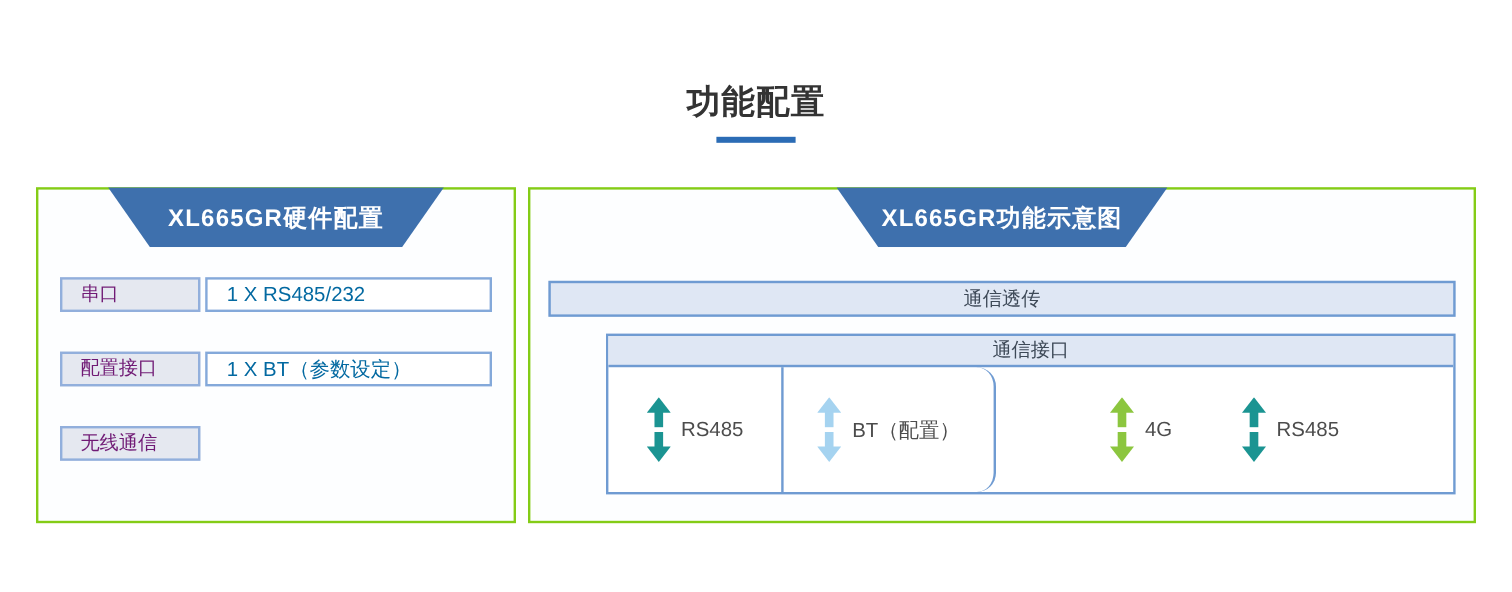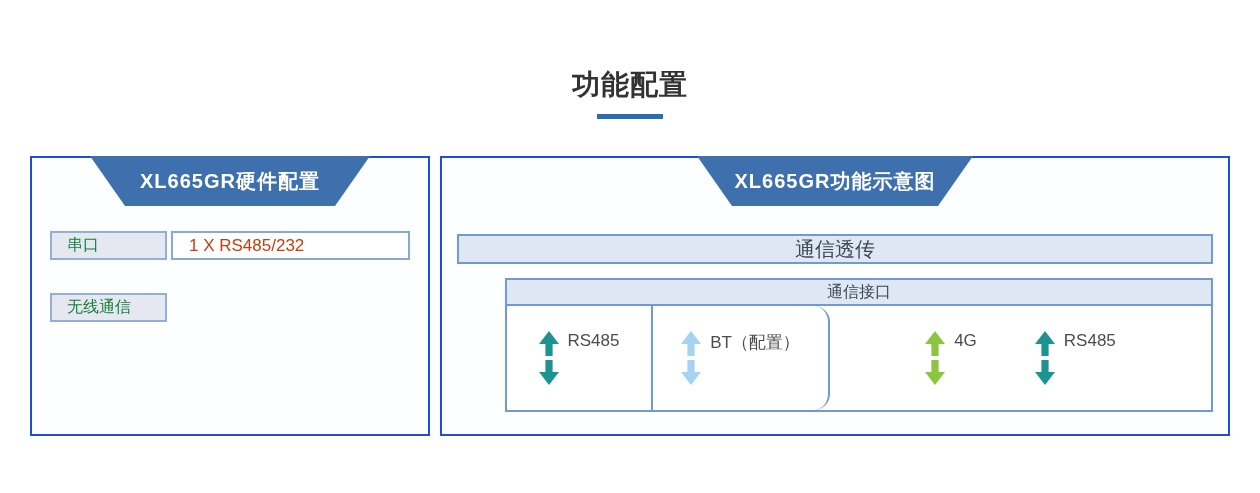--- a/index.html
+++ b/index.html
@@ -30,21 +30,21 @@
   }
   
   .panels {
     display: flex;
     gap: 10px;
     margin: 37px 30px 0 30px;
   }
   .panel {
     position: relative;
     height: 280px;
-    border: 2px solid #1d4ed8;
+    border: 2px solid #84cc16;
     background: #fdfeff;
   }
   .panel-left  { width: 400px; }
   .panel-right { width: 790px; }
   
   .trapezoid {
     position: absolute;
     top: -2px;
     left: 50%;
     transform: translateX(-50%);
@@ -68,45 +68,45 @@
   .spec-row { display: flex; margin-bottom: 33px; }
   .spec-label {
     width: 117px;
     height: 29px;
     background: #e5e8f0;
     border: 2px solid #92afdc;
     display: flex;
     align-items: center;
     padding-left: 15px;
     font-size: 16px;
-    color: #15803d;
+    color: #701a75;
     flex-shrink: 0;
   }
   .spec-value {
     flex: 1;
     height: 29px;
     margin-left: 4px;
     background: #ffffff;
     border: 2px solid #84a9da;
     display: flex;
     align-items: center;
     padding-left: 16px;
     font-size: 17px;
-    color: #c2410c;
+    color: #0369a1;
   }
   
   .right-content { padding: 76px 15px 0 15px; }
   .transparent-bar {
     height: 30px;
     border: 2px solid #6f9bd2;
     background: #dfe7f4;
     display: flex;
     align-items: center;
     justify-content: center;
-    font-size: 20px;
+    font-size: 16px;
     color: #3d4957;
   }
   .comm-box {
     margin-top: 14px;
     height: 134px;
     border: 2px solid #6f9bd2;
     display: flex;
     flex-direction: column;
     background: #ffffff;
     margin-left: 48px;
@@ -126,21 +126,21 @@
   .comm-cell {
     border-right: 2px solid #6f9bd2;
     display: flex;
     align-items: center;
     justify-content: center;
   }
   .comm-cell:last-child { border-right: none; }
   .cell-1 { width: 146px; }
   .cell-2 { width: 177px; border-radius: 16px; }
   .cell-3 { flex: 1; gap: 58px; }
-  .arrow-item { display: flex; gap: 9px; }
+  .arrow-item { display: flex; align-items: center; gap: 9px; }
   .arrow-item svg { display: block; }
   .arrow-label { font-size: 17px; color: #4c4c4c; white-space: nowrap; }
 </style>
 </head>
 <body>
 
 <div class="page">
 
   <div class="title-wrap">
     <div class="page-title">功能配置</div>
@@ -152,20 +152,24 @@
     <section class="panel panel-left">
       <div class="trapezoid trap-left" style="background-color: rgb(62, 112, 173);">
         <span>XL665GR硬件配置</span>
       </div>
       <div class="spec-rows">
         <div class="spec-row">
           <div class="spec-label">串口</div>
           <div class="spec-value">1 X RS485/232</div>
         </div>
         <div class="spec-row">
+          <div class="spec-label">配置接口</div>
+          <div class="spec-value">1 X BT（参数设定）</div>
+        </div>
+        <div class="spec-row">
           <div class="spec-label">无线通信</div>
         </div>
       </div>
     </section>
 
     <section class="panel panel-right">
       <div class="trapezoid trap-right" style="background-color: rgb(62, 112, 173);">
         <span>XL665GR功能示意图</span>
       </div>
 

